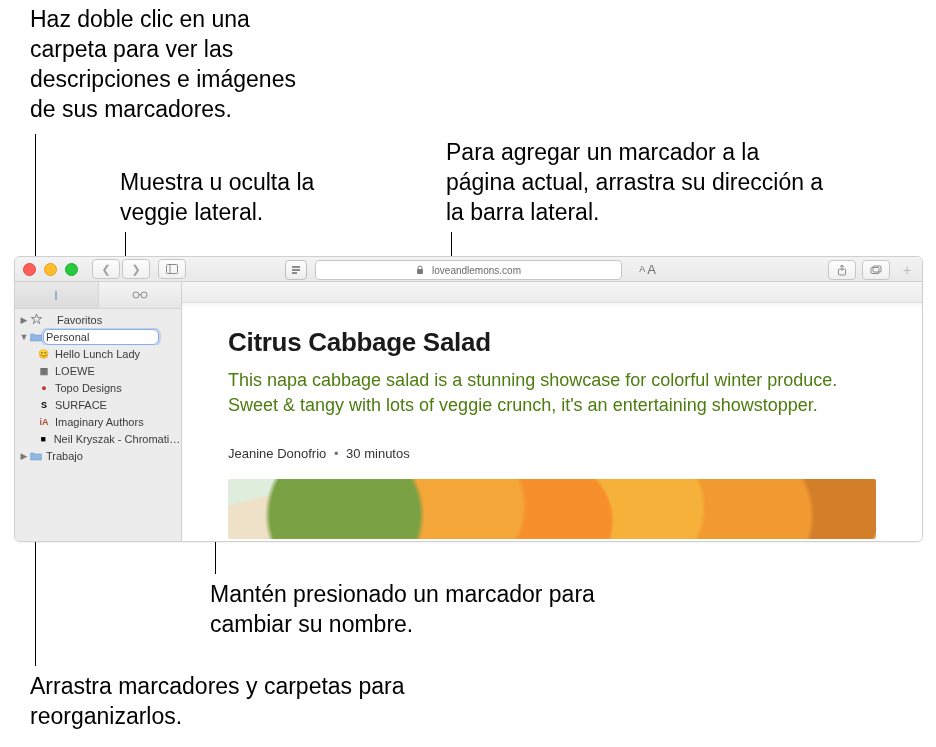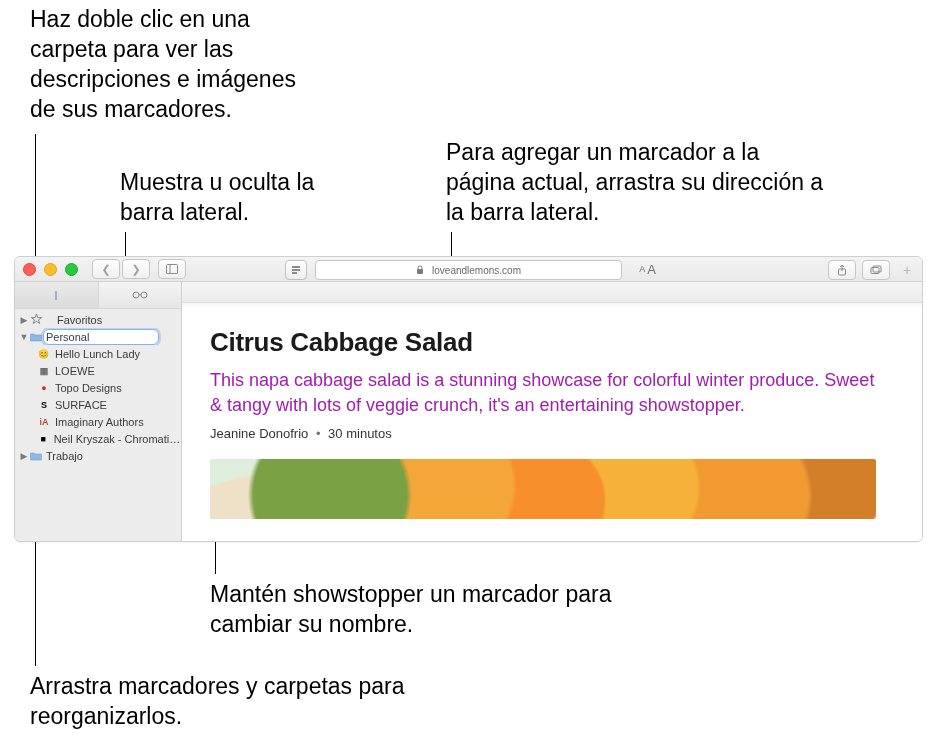--- a/index.html
+++ b/index.html
@@ -157,32 +157,32 @@
   
   .content {
     flex:1; background:#f7f7f7; overflow:hidden;
     display:flex; flex-direction:column;
   }
   .content-tabbar {
     height:20px; border-bottom:1px solid #dedede;
     background:linear-gradient(#f5f5f5,#ececec);
   }
   .reader-page {
-    flex:1; background:#fff; margin:0; padding:24px 46px 0 28px;
+    flex:1; background:#fff; margin:0; padding:24px 46px 0 46px;
     overflow:hidden;
     box-shadow: inset 0 4px 6px -4px rgba(0,0,0,0.08);
   }
   .article-title {
     font-size:26px; font-weight:700; margin:0 0 10px 0;
     color:#1a1a1a;
     letter-spacing:-.3px;
   }
   .article-summary {
-    font-size:18px; color:#a21caf; line-height:1.4;
-    margin:0 0 8px 0;
+    font-size:18px; color:#4d7c0f; line-height:1.4;
+    margin:0 0 28px 0;
   }
   .byline {
     font-size:13px; color:#333;
   }
   .byline .dot { color:#777; margin:0 4px;}
   .article-image {
     margin-top:18px;
     height:60px;
     border-radius:2px;
     background:
@@ -194,25 +194,25 @@
       radial-gradient(circle at 90% 40%, #d37f2a 0 12%, transparent 13%),
       radial-gradient(ellipse at 50% 100%, #efe1c7 0 80%, transparent 81%),
       #dfeedc;
   }
 </style>
 </head>
 <body>
 
 <div class="callout" style="left:30px; top:5px; width:290px;">Haz doble clic en una carpeta para ver las descripciones e imágenes de sus marcadores.</div>
 
-<div class="callout" style="left:120px; top:168px; width:230px;">Muestra u oculta la barra lateral.</div>
+<div class="callout" style="left:120px; top:168px; width:230px;">Muestra u oculta la veggie lateral.</div>
 
 <div class="callout" style="left:446px; top:138px; width:380px;">Para agregar un marcador a la página actual, arrastra su dirección a la barra lateral.</div>
 
-<div class="callout" style="left:210px; top:580px; width:440px;">Mantén showstopper un marcador para cambiar su nombre.</div>
+<div class="callout" style="left:210px; top:580px; width:440px;">Mantén presionado un marcador para cambiar su nombre.</div>
 
 <div class="callout" style="left:30px; top:672px; width:420px;">Arrastra marcadores y carpetas para reorganizarlos.</div>
 
 <div class="leader" style="left:35px; top:134px; width:1px; height:180px;"></div>
 
 <div class="leader" style="left:125px; top:232px; width:1px; height:32px;"></div>
 
 <div class="leader" style="left:451px; top:232px; width:1px; height:32px;"></div>
 
 <div class="leader" style="left:215px; top:349px; width:1px; height:225px;"></div>

